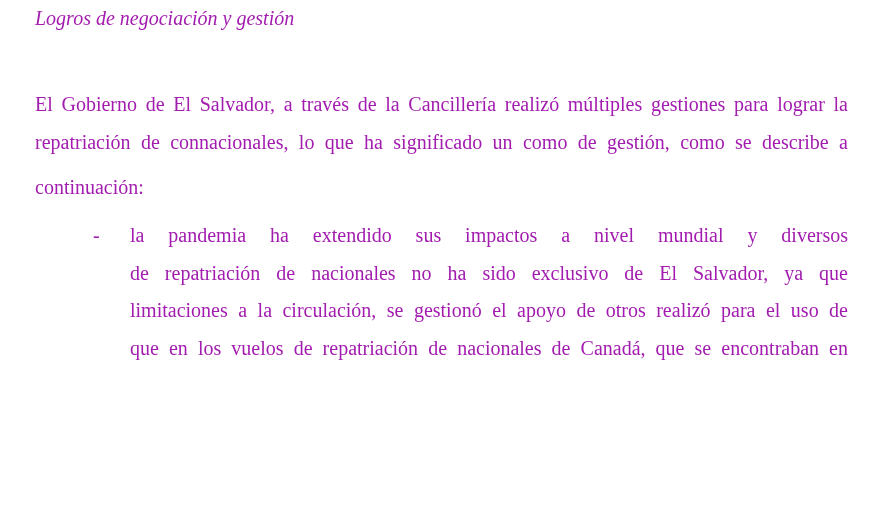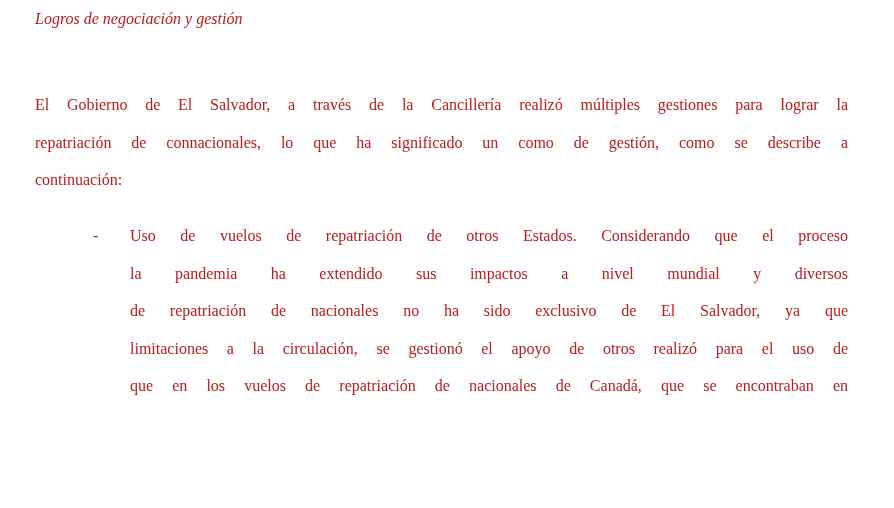--- a/index.html
+++ b/index.html
@@ -5,23 +5,23 @@
   html, body {
     margin: 0;
     padding: 0;
     background: #ffffff;
   }
   .page {
     position: relative;
     width: 894px;
     height: 508px;
     background: #ffffff;
-    color: #b91c1c;
+    color: #a21caf;
     font-family: "Liberation Serif", "DejaVu Serif", serif;
-    font-size: 16px;
+    font-size: 20px;
     overflow: hidden;
   }
   .heading {
     position: absolute;
     left: 35px;
     top: 0px;
     line-height: 37.5px;
     font-style: italic;
   }
   .paragraph {
@@ -45,38 +45,38 @@
   .line {
     height: 37.5px;
     line-height: 37.5px;
     text-align: justify;
     text-align-last: justify;
     white-space: nowrap;
   }
   .line.left-aligned {
     text-align: center;
     text-align-last: left;
+    margin-top: 8px;
   }
 </style>
 </head>
 <body>
 
 <div class="page">
 
   <div class="heading">Logros de negociación y gestión</div>
 
   <div class="paragraph">
     <div class="line">El Gobierno de El Salvador, a través de la Cancillería realizó múltiples gestiones para lograr la</div>
     <div class="line">repatriación de connacionales, lo que ha significado un como de gestión, como se describe a</div>
     <div class="line left-aligned">continuación:</div>
   </div>
 
   <div class="bullet-marker">-</div>
 
   <div class="bullet-body">
-    <div class="line">Uso de vuelos de repatriación de otros Estados. Considerando que el proceso</div>
     <div class="line">la pandemia ha extendido sus impactos&nbsp;a nivel&nbsp;mundial y&nbsp;diversos</div>
     <div class="line">de repatriación de nacionales no ha sido exclusivo de El Salvador, ya que</div>
     <div class="line">limitaciones a la circulación, se gestionó el apoyo de otros realizó para el uso de</div>
     <div class="line">que en los vuelos de repatriación de&nbsp;nacionales de&nbsp;Canadá, que se encontraban en</div>
   </div>
 
 </div>
 
 </body></html>

